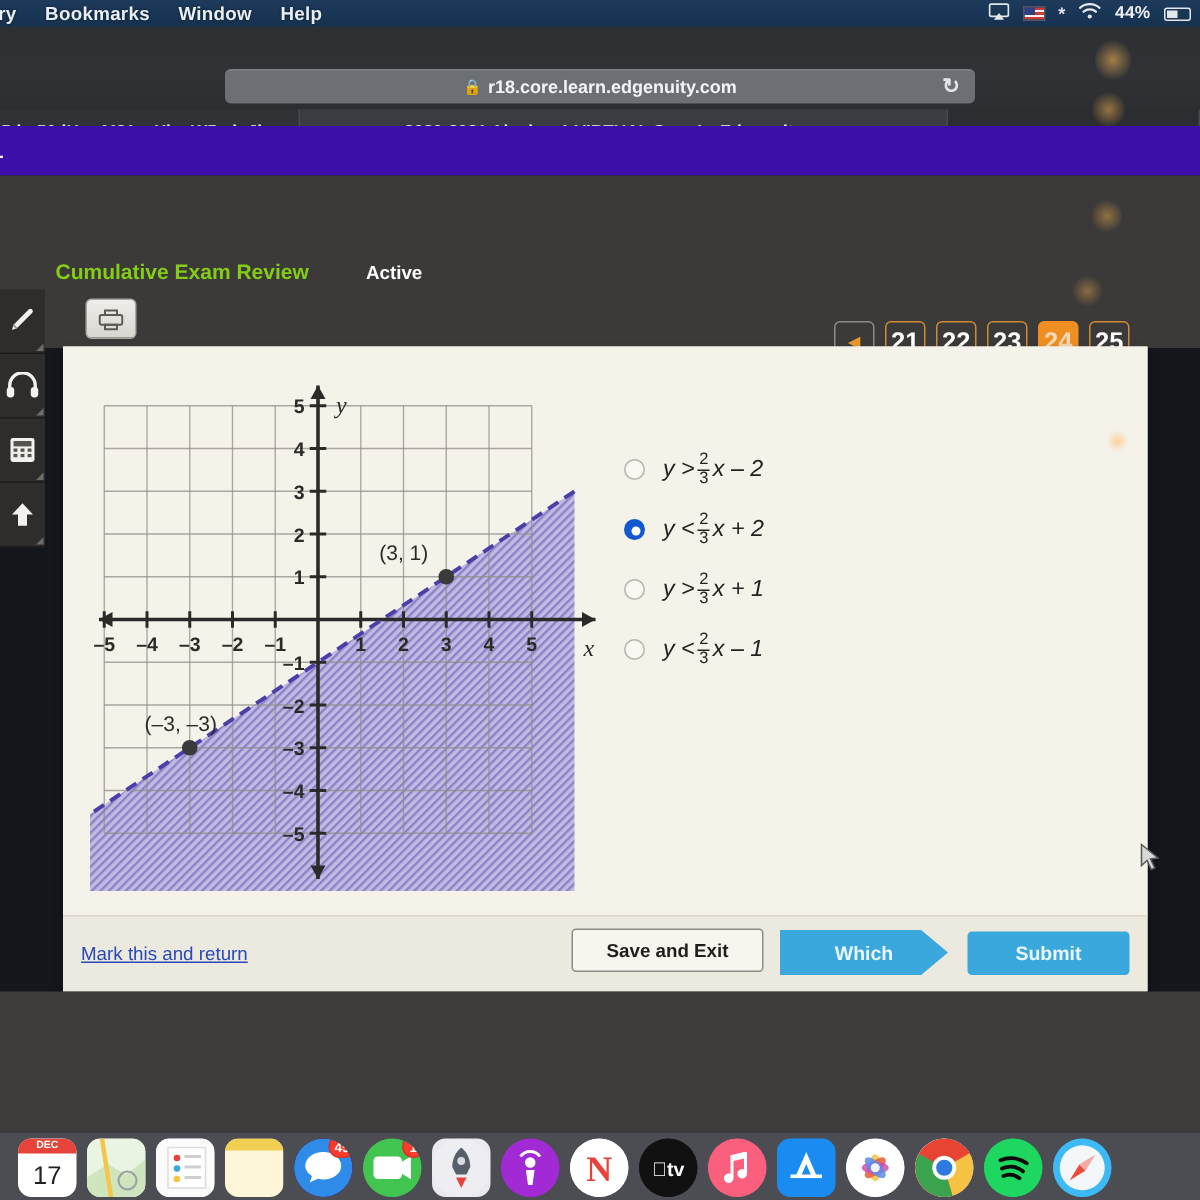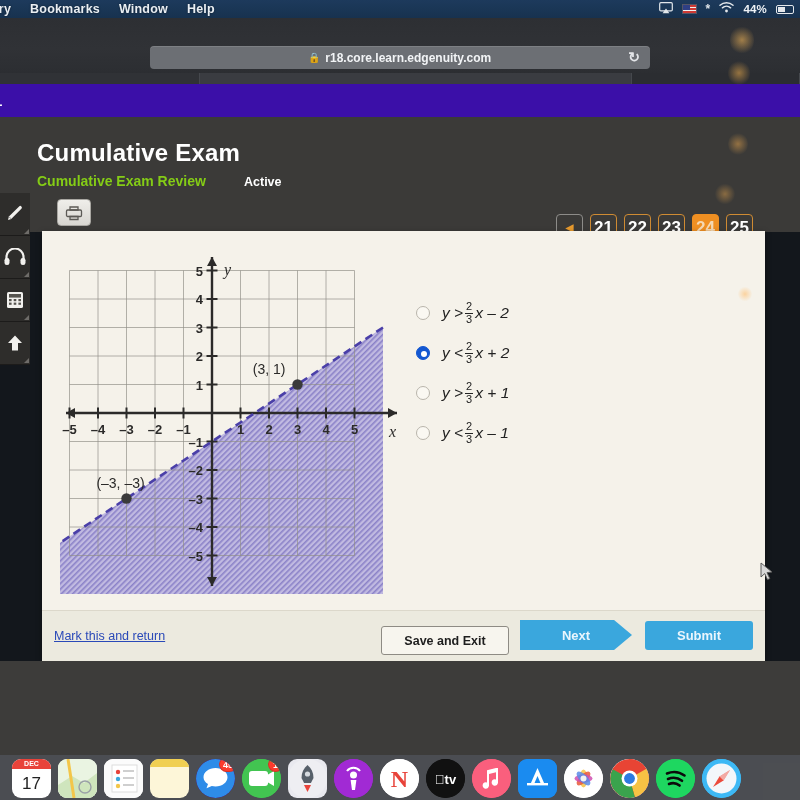--- a/index.html
+++ b/index.html
@@ -182,21 +182,21 @@
     position: absolute; left: 0; top: 379px;
     width: 723px; height: 51px;
     background: #eceadf;
     border-top: 1px solid #dcd8cb;
   }
   .mark-link {
     position: absolute; left: 12px; top: 18px;
     color: #2a49b8; font-size: 12.5px; text-decoration: underline; cursor: pointer;
   }
   .btn-save {
-    position: absolute; left: 339px; top: 15px;
+    position: absolute; left: 339px; top: 8px;
     width: 128px; height: 29px;
     background: #f7f5ee; border: 1px solid #8e8b84; border-radius: 3px;
     color: #1e1e1e; font-size: 12.5px; font-weight: 700;
     display: flex; align-items: center; justify-content: center; cursor: pointer;
   }
   .btn-next {
     position: absolute; left: 478px; top: 9px;
     width: 112px; height: 30px;
     background: #3aa7dd; color: #eaf6fd;
     font-size: 13px; font-weight: 700;
@@ -298,21 +298,20 @@
         <span></span>
       </div>
     </div>
   </div>
 
   <div class="purplebar">
     <span>1</span>
   </div>
 
   <div class="apphdr">
-    <div class="page-title">Cumulative Exam</div>
     <div class="sub-title">Cumulative Exam Review</div>
     <div class="active-chip">Active</div>
   </div>
 
   <div class="rail">
     <div class="rail-btn">
       <svg width="20" height="20" viewBox="0 0 20 20">
           <path d="M3 16l3.2-1.1L16.4 4.7a1.6 1.6 0 0 0-2.3-2.3L3.9 12.6 3 16z" fill="#f2f1ee"></path>
           <path d="M3.9 12.6l2.3 2.3" stroke="#8d8b87" stroke-width="1"></path>
         </svg>
@@ -497,21 +496,21 @@
           <span class="num">2</span>
           <span class="den">3</span>
         </span>
         <span>x – 1</span>
       </span>
     </div>
 
     <div class="card-foot">
       <a class="mark-link">Mark this and return</a>
       <div class="btn-save">Save and Exit</div>
-      <div class="btn-next">Next</div>
+      <div class="btn-next">Which</div>
       <div class="btn-submit">Submit</div>
     </div>
   </div>
 
   <div class="desk"></div>
 
   <div style="position:absolute; left:760px; top:562px;">
     <svg width="16" height="20" viewBox="0 0 16 20">
         <path d="M1 1l11 9-5 .6 2.8 6-2.3 1-2.8-6L1 15z" fill="#d8d8d8" stroke="#5a5a5a" stroke-width="1"></path>
       </svg>

